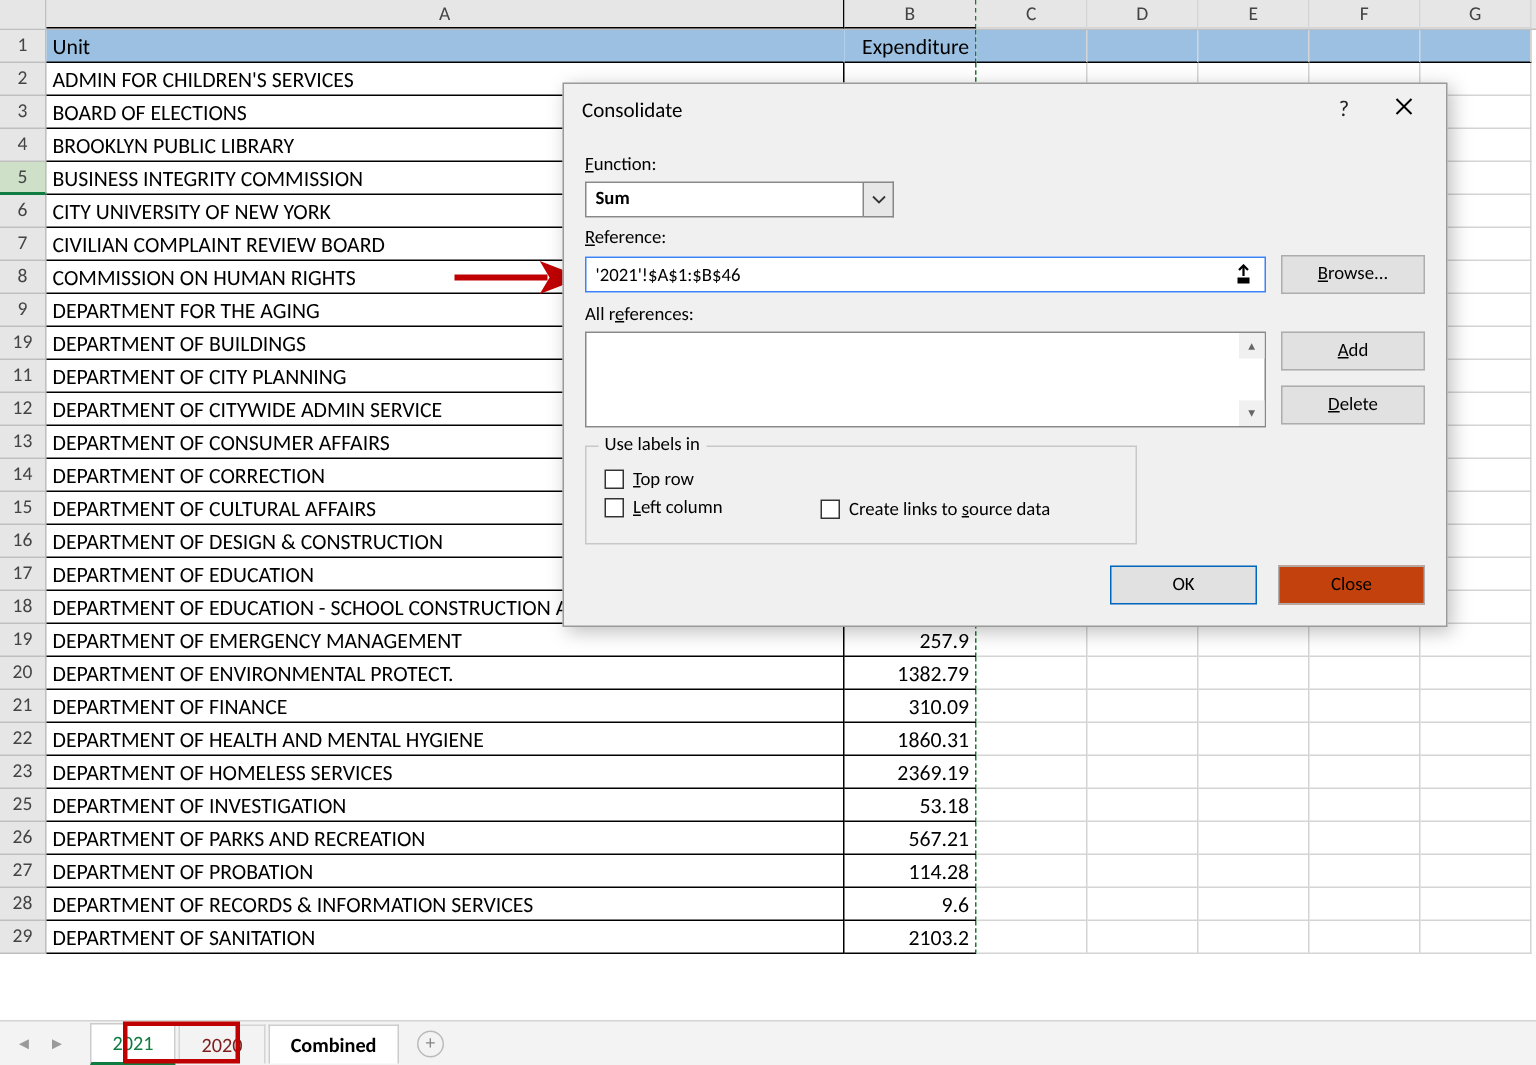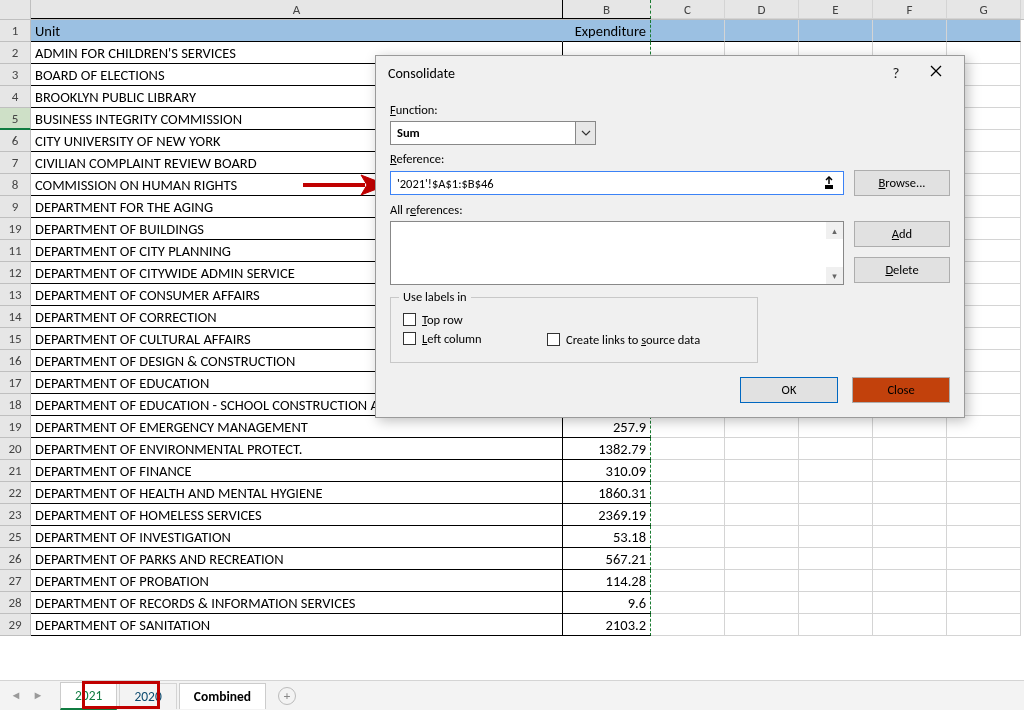--- a/index.html
+++ b/index.html
@@ -76,21 +76,21 @@
 .dlg-buttons { display: flex; justify-content: flex-end; gap: 14px; margin-top: 14px; }
 .btn-primary { width: 98px; height: 26px; border: 1.5px solid #0067c0; background: #e1e1e1; cursor: pointer; text-align: center; line-height: 23px; font-size: 12.5px; }
 .btn { width: 98px; height: 26px; border: 1px solid #adadad; background: #c2410c; cursor: pointer; text-align: center; line-height: 24px; font-size: 12.5px; }
 
 
 .tab-bar { position: absolute; bottom: 0; left: 0; right: 0; height: 30px; background: #f3f3f3; border-top: 1px solid #d4d4d4; display: flex; align-items: center; padding-left: 6px; }
 .tab-nav { display: flex; gap: 2px; margin-right: 12px; }
 .tab-nav-btn { width: 20px; height: 22px; display: flex; align-items: center; justify-content: center; color: #9a9a9a; font-size: 11px; }
 .tab { padding: 4px 14px; border: 1px solid #ccc; border-bottom: none; background: #fff; font-size: 13.5px; margin-right: 2px; cursor: pointer; position: relative; }
 .tab.active { border-bottom: 2.5px solid #107c41; font-weight: normal; color: #107c41; }
-.tab.inactive { background: #f3f3f3; color: #0c4a6e; border-color: #d4d4d4; text-align: center; }
+.tab.inactive { background: #f3f3f3; color: #7f1d1d; border-color: #d4d4d4; text-align: center; }
 .tab.bold { font-weight: bold; background: #fff; }
 .add-sheet { margin-left: 10px; width: 18px; height: 18px; border: 1px solid #bbb; border-radius: 50%; display: flex; align-items: center; justify-content: center; font-size: 13px; color: #888; }
 .red-box { position: absolute; border: 3px solid #c00000; pointer-events: none; }
 .red-box1 { left: 82px; bottom: 1px; width: 78px; height: 28px; }
 </style>
 </head>
 <body>
 
 <div class="col-headers">
   <div class="corner"></div>

